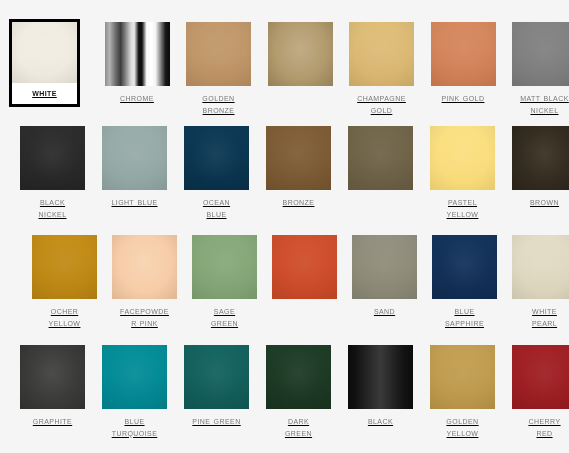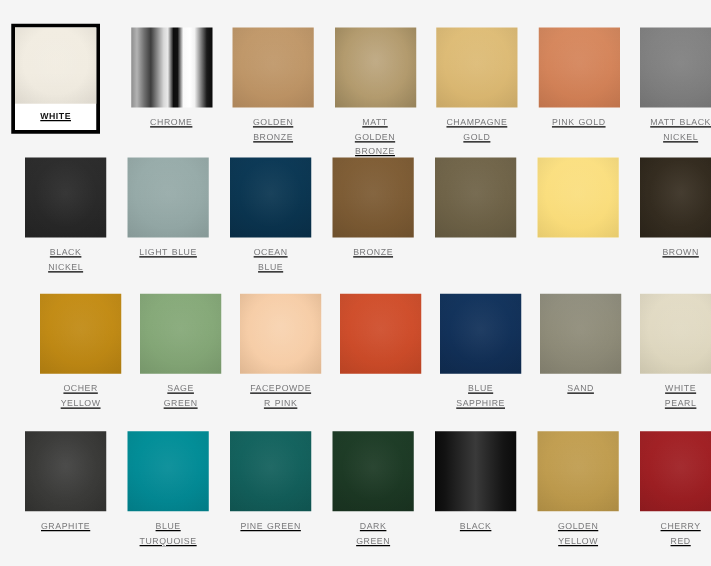--- a/index.html
+++ b/index.html
@@ -126,21 +126,20 @@
       <div class="swatch-cell">
         <span class="swatch-chip flat" style="background: linear-gradient(90deg, rgb(142, 142, 142) 0%, rgb(179, 179, 179) 7%, rgb(111, 111, 111) 16%, rgb(61, 61, 61) 24%, rgb(138, 138, 138) 32%, rgb(216, 216, 216) 40%, rgb(233, 233, 233) 45%, rgb(13, 13, 13) 52%, rgb(17, 17, 17) 57%, rgb(250, 250, 250) 64%, rgb(255, 255, 255) 72%, rgb(242, 242, 242) 78%, rgb(141, 141, 141) 85%, rgb(26, 26, 26) 93%, rgb(10, 10, 10) 100%);"></span>
         <span class="swatch-label">CHROME</span>
       </div>
       <div class="swatch-cell">
         <span class="swatch-chip" style="background: linear-gradient(rgb(194, 154, 108) 0%, rgb(191, 151, 105) 50%, rgb(185, 143, 97) 100%);"></span>
         <span class="swatch-label">GOLDEN BRONZE</span>
       </div>
       <div class="swatch-cell">
         <span class="swatch-chip" style="background: radial-gradient(at 50% 40%, rgb(189, 167, 128) 0%, rgb(179, 155, 110) 55%, rgb(160, 139, 96) 100%);"></span>
-        <span class="swatch-label">MATT GOLDEN BRONZE</span>
       </div>
       <div class="swatch-cell">
         <span class="swatch-chip" style="background: linear-gradient(rgb(223, 190, 121) 0%, rgb(220, 186, 117) 50%, rgb(214, 179, 109) 100%);"></span>
         <span class="swatch-label">CHAMPAGNE GOLD</span>
       </div>
       <div class="swatch-cell">
         <span class="swatch-chip" style="background: linear-gradient(rgb(215, 138, 96) 0%, rgb(212, 132, 90) 50%, rgb(205, 124, 82) 100%);"></span>
         <span class="swatch-label">PINK GOLD</span>
       </div>
       <div class="swatch-cell">
@@ -163,51 +162,52 @@
       </div>
       <div class="swatch-cell">
         <span class="swatch-chip" style="background: linear-gradient(rgb(129, 95, 55) 0%, rgb(125, 92, 53) 50%, rgb(118, 86, 48) 100%);"></span>
         <span class="swatch-label">BRONZE</span>
       </div>
       <div class="swatch-cell">
         <span class="swatch-chip" style="background: linear-gradient(rgb(115, 103, 76) 0%, rgb(111, 99, 72) 50%, rgb(104, 93, 67) 100%);"></span>
       </div>
       <div class="swatch-cell">
         <span class="swatch-chip" style="background: linear-gradient(rgb(251, 224, 131) 0%, rgb(250, 222, 126) 50%, rgb(247, 217, 118) 100%);"></span>
+        <span class="swatch-label">PASTEL YELLOW</span>
       </div>
       <div class="swatch-cell">
         <span class="swatch-chip" style="background: radial-gradient(at 50% 40%, rgb(58, 49, 36) 0%, rgb(51, 43, 31) 60%, rgb(44, 37, 26) 100%);"></span>
         <span class="swatch-label">BROWN</span>
       </div>
     </div>
     <div class="swatch-row row-2">
       <div class="swatch-cell">
         <span class="swatch-chip" style="background: linear-gradient(rgb(197, 142, 24) 0%, rgb(192, 138, 21) 50%, rgb(184, 131, 18) 100%);"></span>
         <span class="swatch-label">OCHER YELLOW</span>
       </div>
       <div class="swatch-cell">
+        <span class="swatch-chip" style="background: radial-gradient(at 50% 40%, rgb(248, 211, 176) 0%, rgb(246, 205, 167) 60%, rgb(239, 196, 156) 100%);"></span>
+        <span class="swatch-label">FACEPOWDER PINK</span>
+      </div>
+      <div class="swatch-cell">
         <span class="swatch-chip" style="background: linear-gradient(rgb(136, 171, 123) 0%, rgb(133, 168, 120) 50%, rgb(127, 161, 114) 100%);"></span>
         <span class="swatch-label">SAGE GREEN</span>
       </div>
       <div class="swatch-cell">
-        <span class="swatch-chip" style="background: radial-gradient(at 50% 40%, rgb(248, 211, 176) 0%, rgb(246, 205, 167) 60%, rgb(239, 196, 156) 100%);"></span>
-        <span class="swatch-label">FACEPOWDER PINK</span>
-      </div>
-      <div class="swatch-cell">
         <span class="swatch-chip" style="background: linear-gradient(rgb(209, 81, 46) 0%, rgb(206, 77, 43) 50%, rgb(198, 72, 38) 100%);"></span>
+      </div>
+      <div class="swatch-cell">
+        <span class="swatch-chip" style="background: linear-gradient(rgb(146, 144, 128) 0%, rgb(143, 140, 121) 50%, rgb(136, 133, 115) 100%);"></span>
+        <span class="swatch-label">SAND</span>
       </div>
       <div class="swatch-cell">
         <span class="swatch-chip" style="background: linear-gradient(rgb(20, 53, 94) 0%, rgb(18, 49, 89) 50%, rgb(16, 44, 81) 100%);"></span>
         <span class="swatch-label">BLUE SAPPHIRE</span>
       </div>
       <div class="swatch-cell">
-        <span class="swatch-chip" style="background: linear-gradient(rgb(146, 144, 128) 0%, rgb(143, 140, 121) 50%, rgb(136, 133, 115) 100%);"></span>
-        <span class="swatch-label">SAND</span>
-      </div>
-      <div class="swatch-cell">
         <span class="swatch-chip" style="background: linear-gradient(rgb(227, 220, 198) 0%, rgb(224, 217, 194) 50%, rgb(218, 211, 186) 100%);"></span>
         <span class="swatch-label">WHITE PEARL</span>
       </div>
     </div>
     <div class="swatch-row row-3">
       <div class="swatch-cell">
         <span class="swatch-chip" style="background: radial-gradient(at 50% 40%, rgb(65, 65, 64) 0%, rgb(58, 58, 56) 60%, rgb(51, 51, 49) 100%);"></span>
         <span class="swatch-label">GRAPHITE</span>
       </div>
       <div class="swatch-cell">

